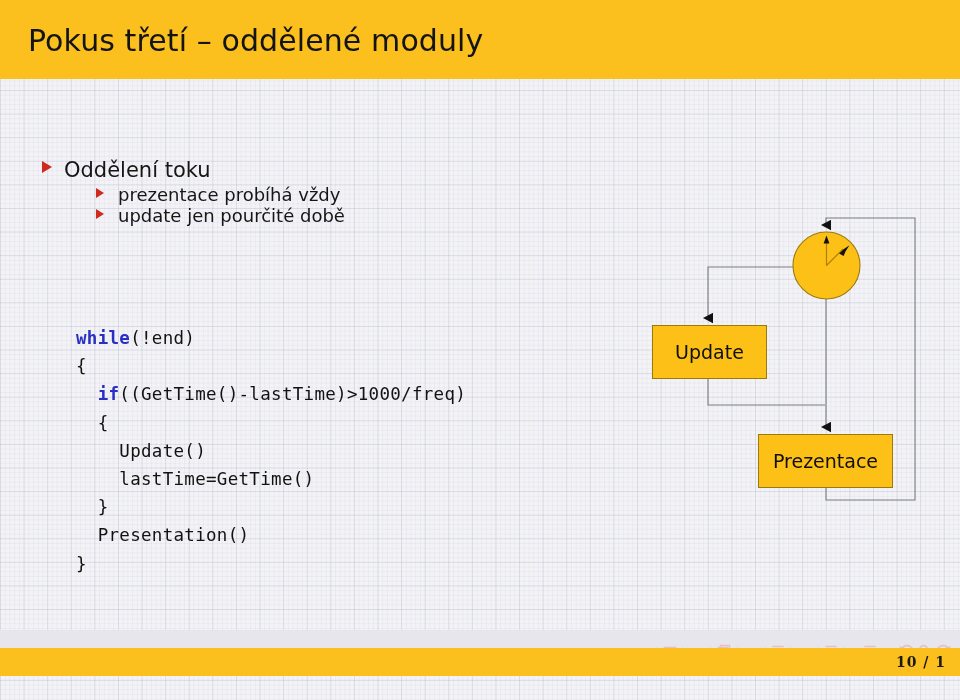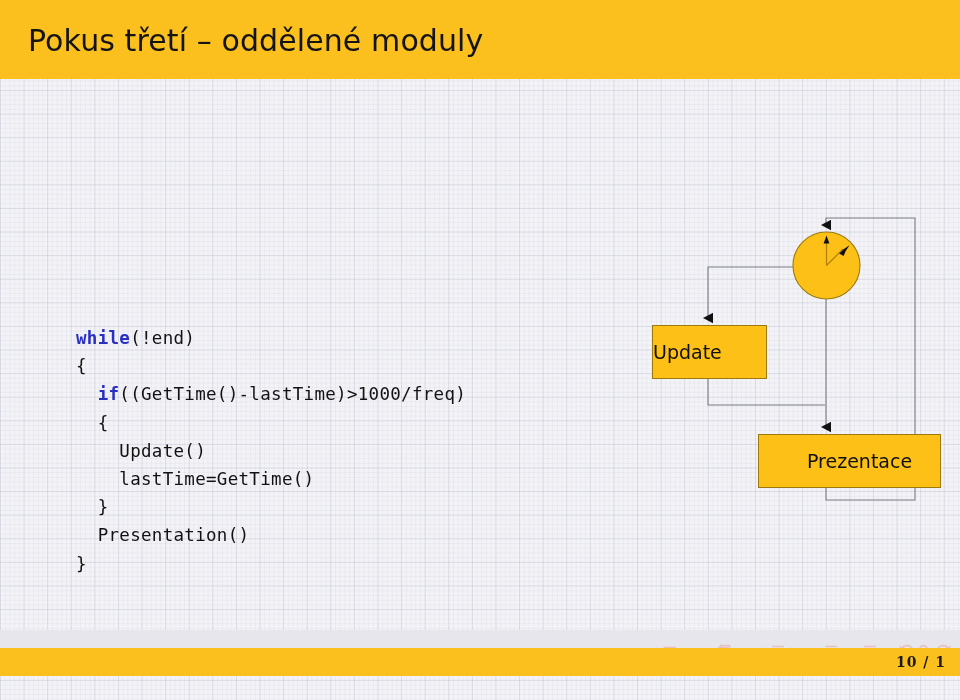--- a/index.html
+++ b/index.html
@@ -104,26 +104,26 @@
     width: 960px;
     height: 700px;
     pointer-events: none;
   }
   .dbox {
     position: absolute;
     background: #fcc016;
     border: 1px solid #9a7a0d;
     display: flex;
     align-items: center;
-    justify-content: flex-start;
+    justify-content: center;
     color: #101010;
     font-size: 19px;
   }
   .dbox.update  { left: 652px; top: 325px; width: 113px; height: 52px; }
-  .dbox.present { left: 758px; top: 434px; width: 133px; height: 52px; padding-left: 48px; }
+  .dbox.present { left: 758px; top: 434px; width: 133px; height: 52px; }
 
   
   .navbar {
     position: absolute;
     left: 0; top: 630px;
     width: 960px; height: 42px;
     background: #e6e6ec;
   }
   .navicons {
     position: absolute;
@@ -163,20 +163,34 @@
 </style>
 </head>
 <body>
 
 <div class="slide">
 
   <div class="titlebar">
     <div class="title">Pokus třetí – oddělené moduly</div>
   </div>
 
+  <div class="bullets">
+    <div class="b-row b1">
+      <span class="tri"></span>
+      <span class="b-label">Oddělení toku</span>
+    </div>
+    <div class="b-row b2">
+      <span class="tri small"></span>
+      <span class="b-label">prezentace probíhá vždy</span>
+    </div>
+    <div class="b-row b2">
+      <span class="tri small"></span>
+      <span class="b-label">update jen pourčité době</span>
+    </div>
+  </div>
 
   <div class="code" id="code-block"><div><span></span><span class="kw">while</span><span>(!end)</span></div><div><span></span><span>{</span></div><div><span>  </span><span class="kw">if</span><span>((GetTime()-lastTime)&gt;1000/freq)</span></div><div><span>  </span><span>{</span></div><div><span>    </span><span>Update()</span></div><div><span>    </span><span>lastTime=GetTime()</span></div><div><span>  </span><span>}</span></div><div><span>  </span><span>Presentation()</span></div><div><span></span><span>}</span></div></div>
 
   <svg class="diagram" width="960" height="700" viewBox="0 0 960 700">
     <defs>
       <marker id="ah" markerWidth="12" markerHeight="12" refX="5.2" refY="6" orient="auto" markerUnits="userSpaceOnUse">
         <path d="M0,1 L10.4,1 L5.2,11 Z" fill="#111111"></path>
       </marker>
     </defs>
     <g fill="none" stroke="#7a7a85" stroke-width="1.1">

